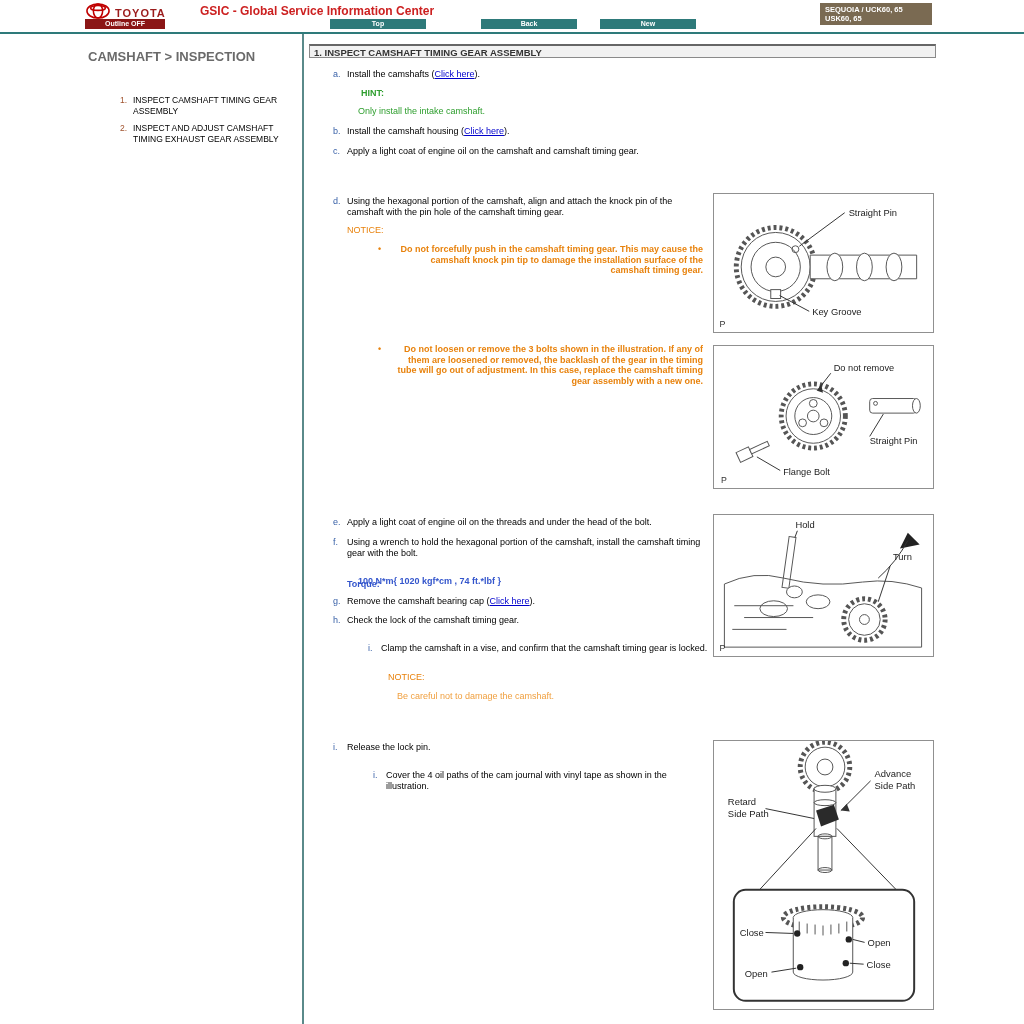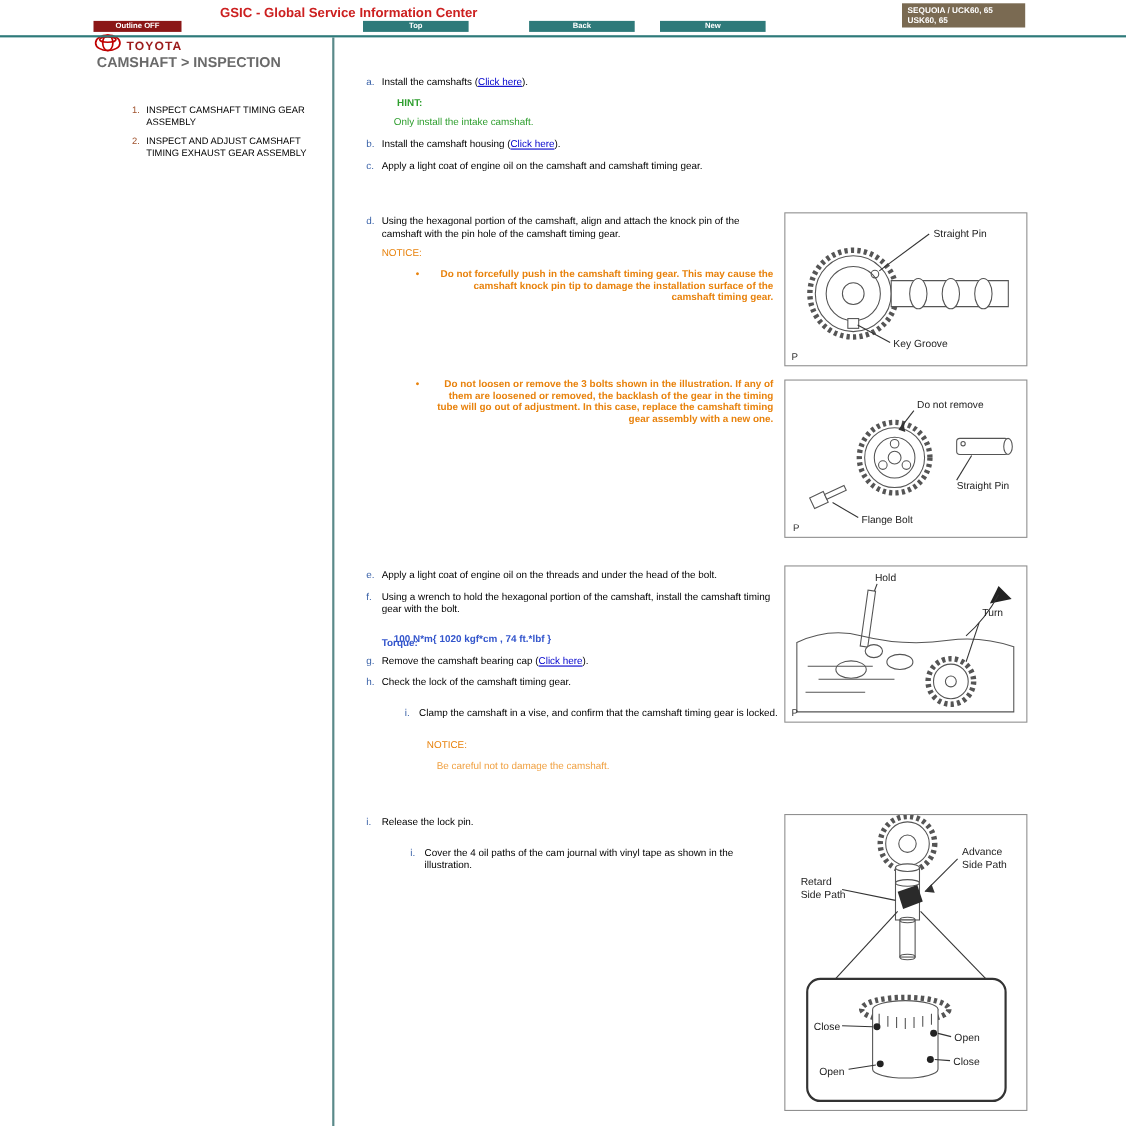--- a/index.html
+++ b/index.html
@@ -1,21 +1,21 @@
 <!DOCTYPE html>
 <html><head>
 <meta charset="utf-8">
 <style>
   * { margin:0; padding:0; box-sizing:border-box; }
   html,body { width:1024px; height:1024px; background:#fff; overflow:hidden;
               font-family:"Liberation Sans", sans-serif; }
   #page { position:relative; width:1024px; height:1024px; background:#ffffff; }
 
   
-  .logo-area { position:absolute; left:85px; top:3px; display:flex; align-items:center; gap:4px;margin-top:28px; }
+  .logo-area { position:absolute; left:85px; top:3px; display:flex; align-items:center; gap:4px; }
   .brand { color:#9b1b1b; font-weight:bold; font-size:11px; letter-spacing:1px; }
   .app-title { position:absolute; left:200px; top:4px; color:#cc2020; font-weight:bold; font-size:12px; }
   .vehicle-badge { position:absolute; left:820px; top:3px; width:112px; background:#7a6a52;
                    color:#fff; font-weight:bold; font-size:7.5px; padding:2px 5px; line-height:9px; z-index:5; }
   .btn { position:absolute; top:19px; height:10px; border:none; color:#fff; font-weight:bold;
          font-size:7px; line-height:10px; text-align:center; cursor:pointer; display:block;
          font-family:"Liberation Sans", sans-serif; }
   .outline-btn { left:85px; width:80px; background:#8b1616; }
   .teal-btn { background:#2e7a7a; width:96px; }
   .btn-top { left:330px; } .btn-back { left:481px; } .btn-new { left:600px; }
@@ -93,20 +93,21 @@
     <div class="toc-item">
       <span class="num">1.</span>
       <span>INSPECT CAMSHAFT TIMING GEAR ASSEMBLY</span>
     </div>
     <div class="toc-item">
       <span class="num">2.</span>
       <span>INSPECT AND ADJUST CAMSHAFT TIMING EXHAUST GEAR ASSEMBLY</span>
     </div>
   </div>
 
+  <div class="section-header">1. INSPECT CAMSHAFT TIMING GEAR ASSEMBLY</div>
 
   <div class="step" style="top:69px">
     <span class="letter">a.</span>
     <span class="txt"><span>Install the camshafts (</span><a class="link">Click here</a><span>).</span></span>
   </div>
 
   <div class="hint-label" style="top:88px">HINT:</div>
   <div class="hint-text" style="top:106px">Only install the intake camshaft.</div>
 
   <div class="step" style="top:126px">

